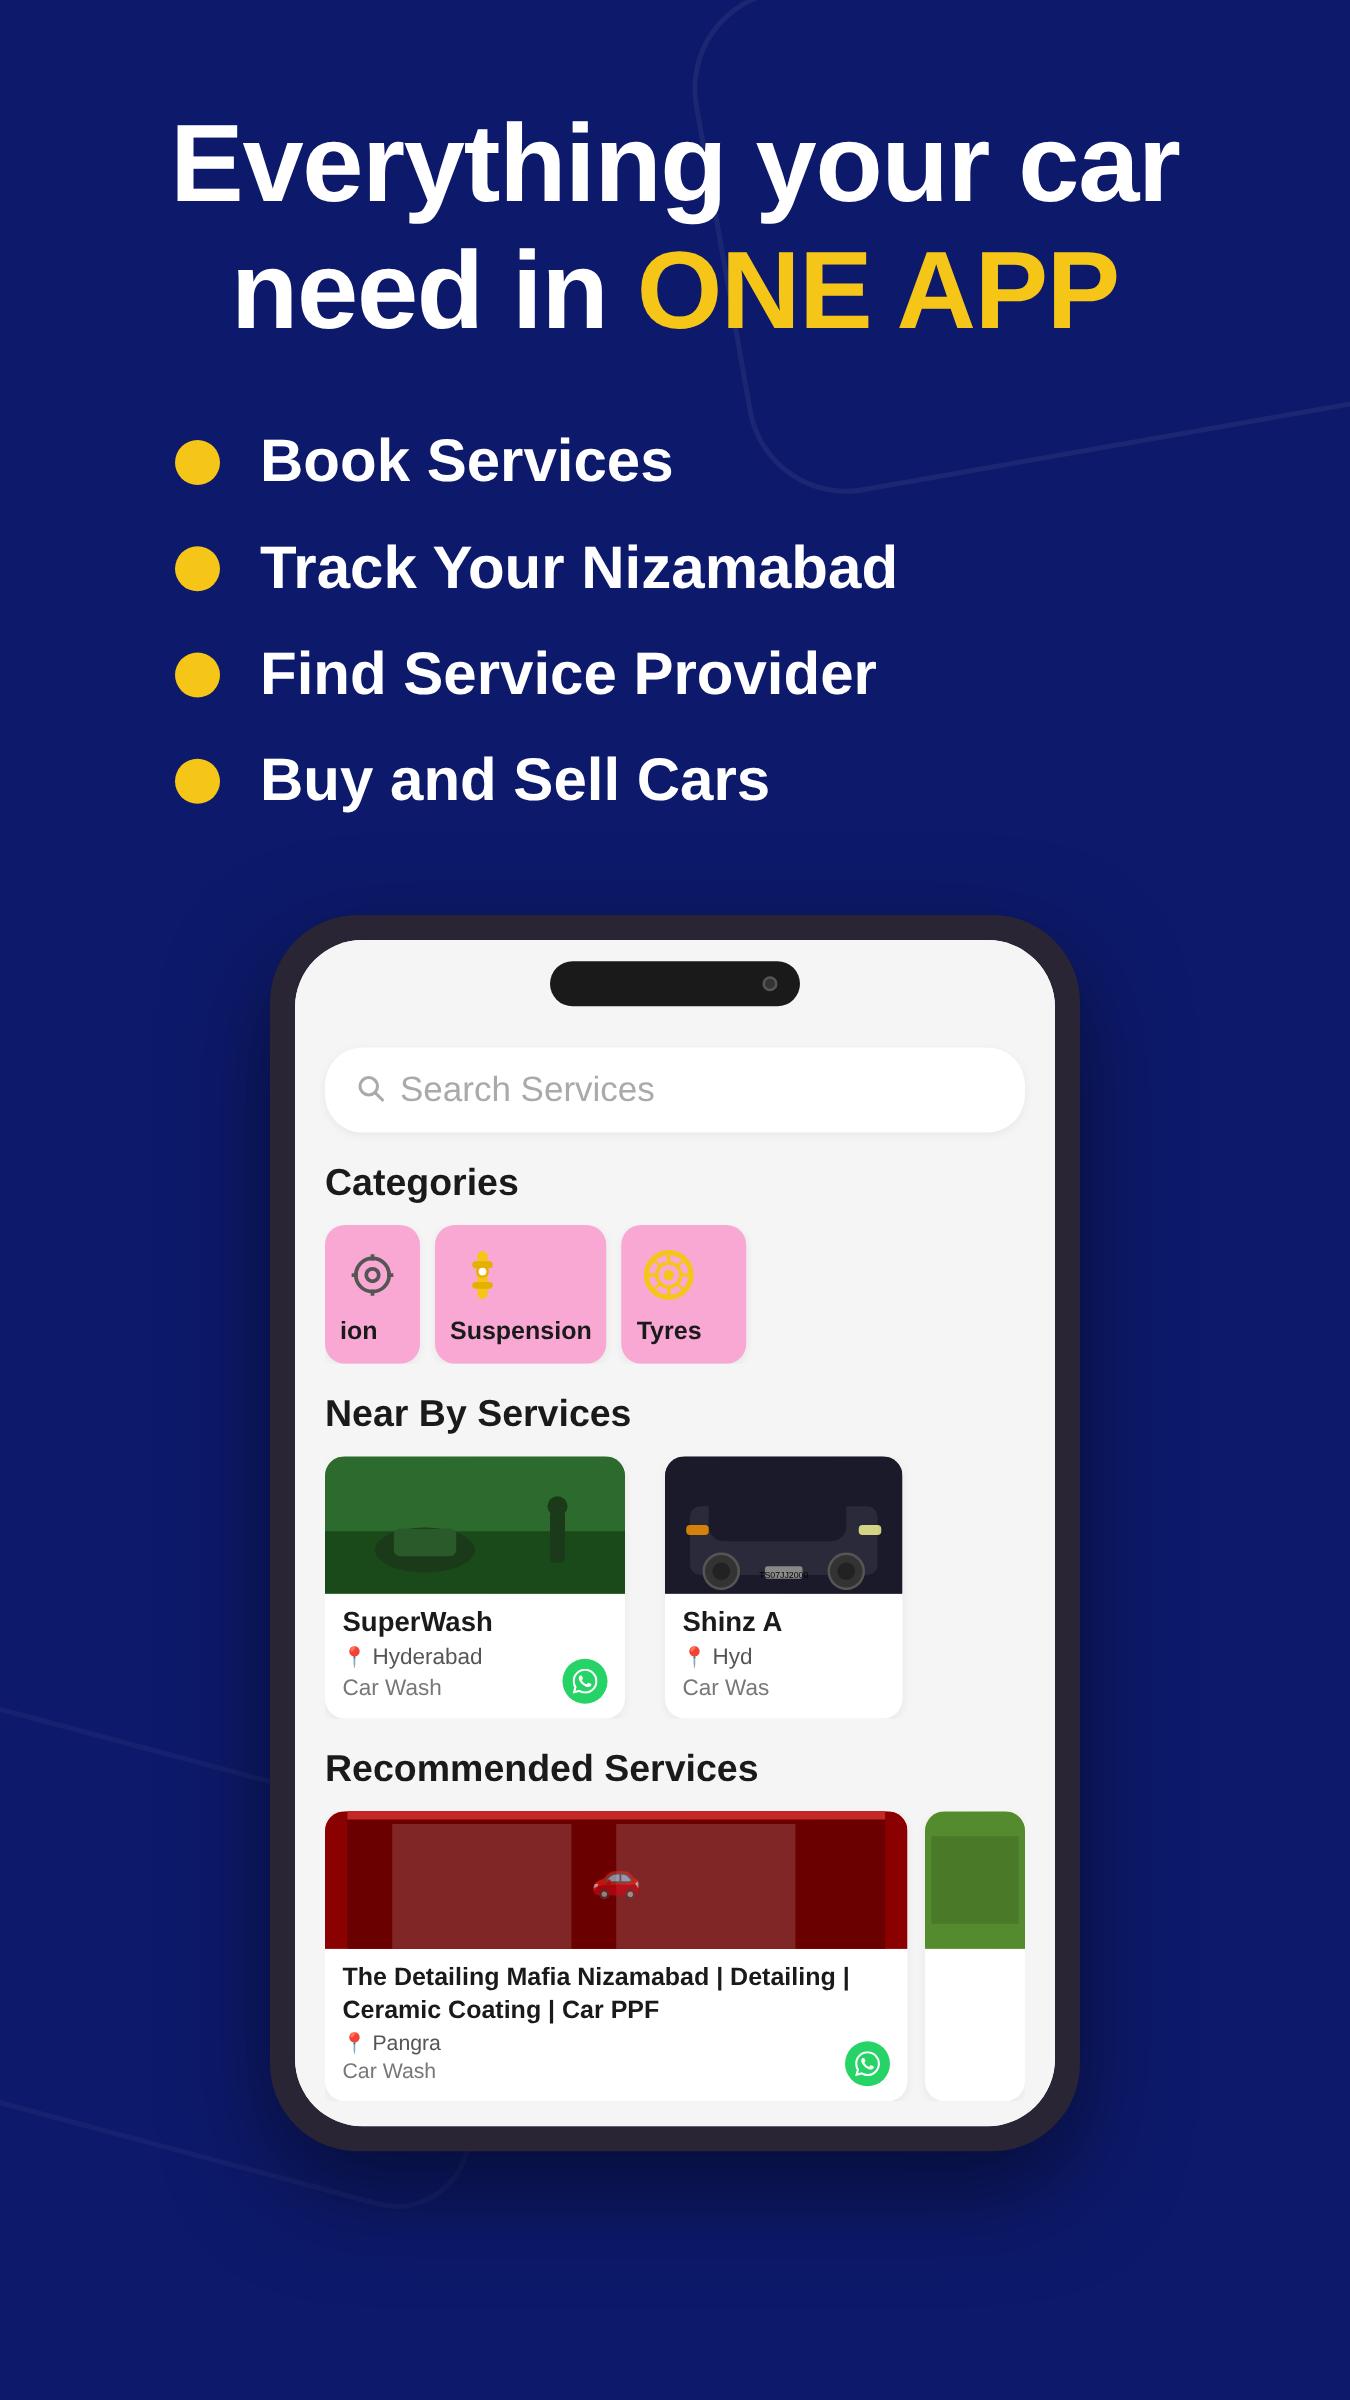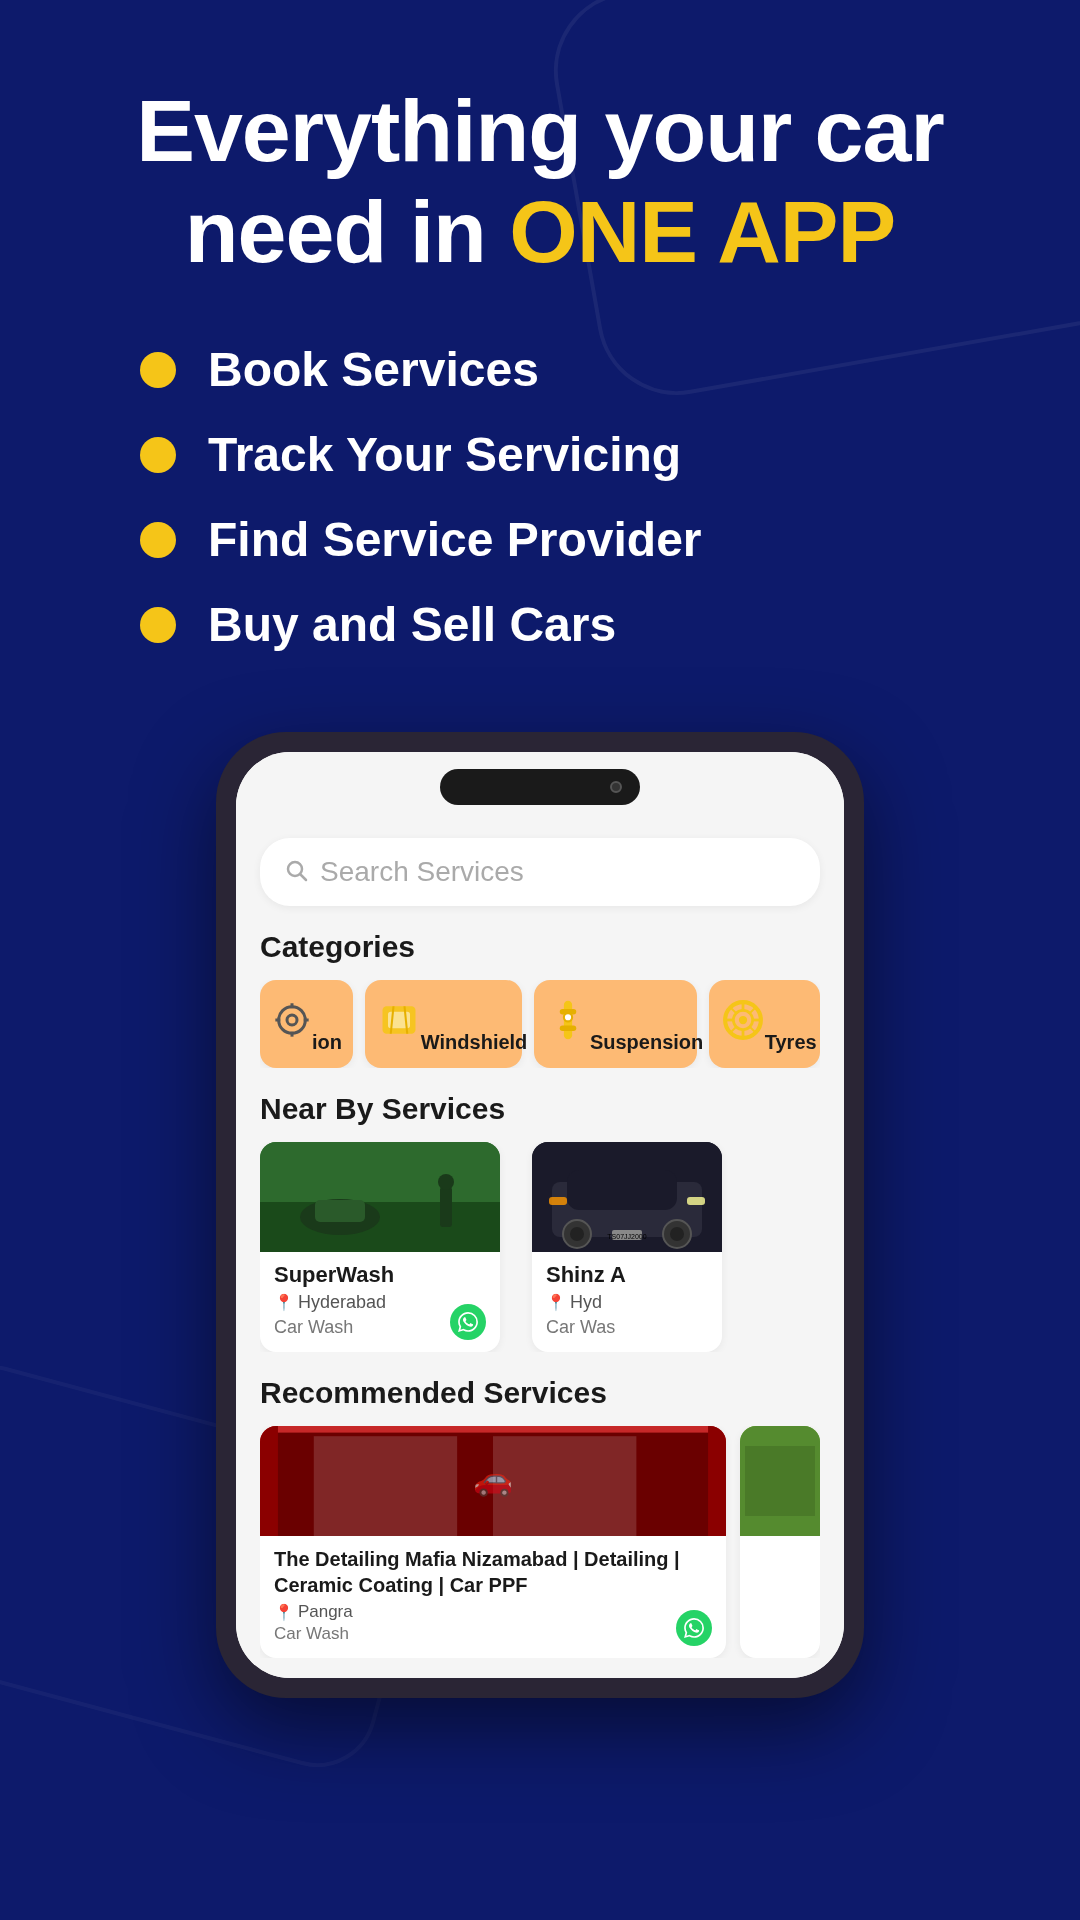--- a/index.html
+++ b/index.html
@@ -186,25 +186,26 @@
 
     
     .categories-row {
       display: flex;
       gap: 12px;
       margin-bottom: 24px;
       overflow: hidden;
     }
 
     .category-card {
-      background: #fdba74;
+      background: #f9a8d4;
       border-radius: 16px;
       padding: 14px 12px;
       display: flex;
-      align-items: flex-end;
+      flex-direction: column;
+      align-items: flex-start;
       min-width: 100px;
       box-shadow: 0 2px 8px rgba(0,0,0,0.06);
     }
 
     .category-card.partial-left {
       min-width: 60px;
       overflow: hidden;
     }
 
     .category-icon-wrap {
@@ -378,21 +379,21 @@
     </h1>
   </div>
 
   <ul class="feature-list">
     <li>
       <span class="bullet-dot"></span>
       <span>Book Services</span>
     </li>
     <li>
       <span class="bullet-dot"></span>
-      <span>Track Your Servicing</span>
+      <span>Track Your Nizamabad</span>
     </li>
     <li>
       <span class="bullet-dot"></span>
       <span>Find Service Provider</span>
     </li>
     <li>
       <span class="bullet-dot"></span>
       <span>Buy and Sell Cars</span>
     </li>
   </ul>
@@ -431,31 +432,20 @@
                     <line x1="12" y1="2" x2="12" y2="5"></line>
                     <line x1="12" y1="19" x2="12" y2="22"></line>
                     <line x1="2" y1="12" x2="5" y2="12"></line>
                     <line x1="19" y1="12" x2="22" y2="12"></line>
                   </svg>
                 </div>
                 <span class="category-label">ion</span>
               </div>
 
 
-              <div class="category-card">
-                <div class="category-icon-wrap">
-                  <svg width="44" height="44" viewBox="0 0 32 32">
-                    <rect x="4" y="6" width="24" height="20" rx="3" fill="#f5c518" opacity="0.9"></rect>
-                    <rect x="8" y="10" width="16" height="12" rx="2" fill="#fff" opacity="0.5"></rect>
-                    <line x1="12" y1="6" x2="10" y2="26" stroke="#e6b000" stroke-width="1.5"></line>
-                    <line x1="20" y1="6" x2="22" y2="26" stroke="#e6b000" stroke-width="1.5"></line>
-                  </svg>
-                </div>
-                <span class="category-label">Windshield</span>
-              </div>
 
               <div class="category-card">
                 <div class="category-icon-wrap">
                   <svg width="44" height="44" viewBox="0 0 32 32">
                     <rect x="13" y="2" width="6" height="28" rx="3" fill="#f5c518"></rect>
                     <rect x="10" y="8" width="12" height="4" rx="2" fill="#e6b000"></rect>
                     <rect x="10" y="20" width="12" height="4" rx="2" fill="#e6b000"></rect>
                     <circle cx="16" cy="14" r="3" fill="#fff" stroke="#e6b000" stroke-width="1.5"></circle>
                   </svg>
                 </div>

